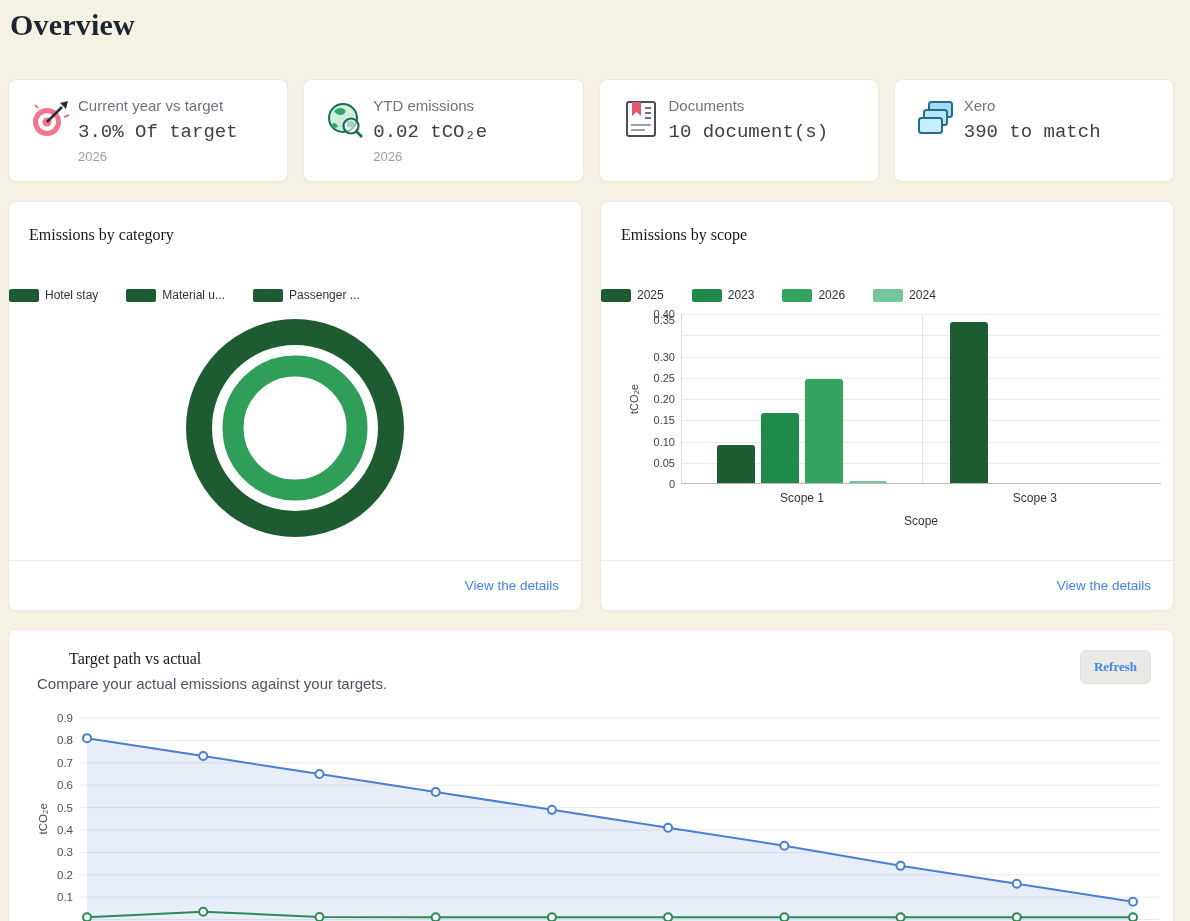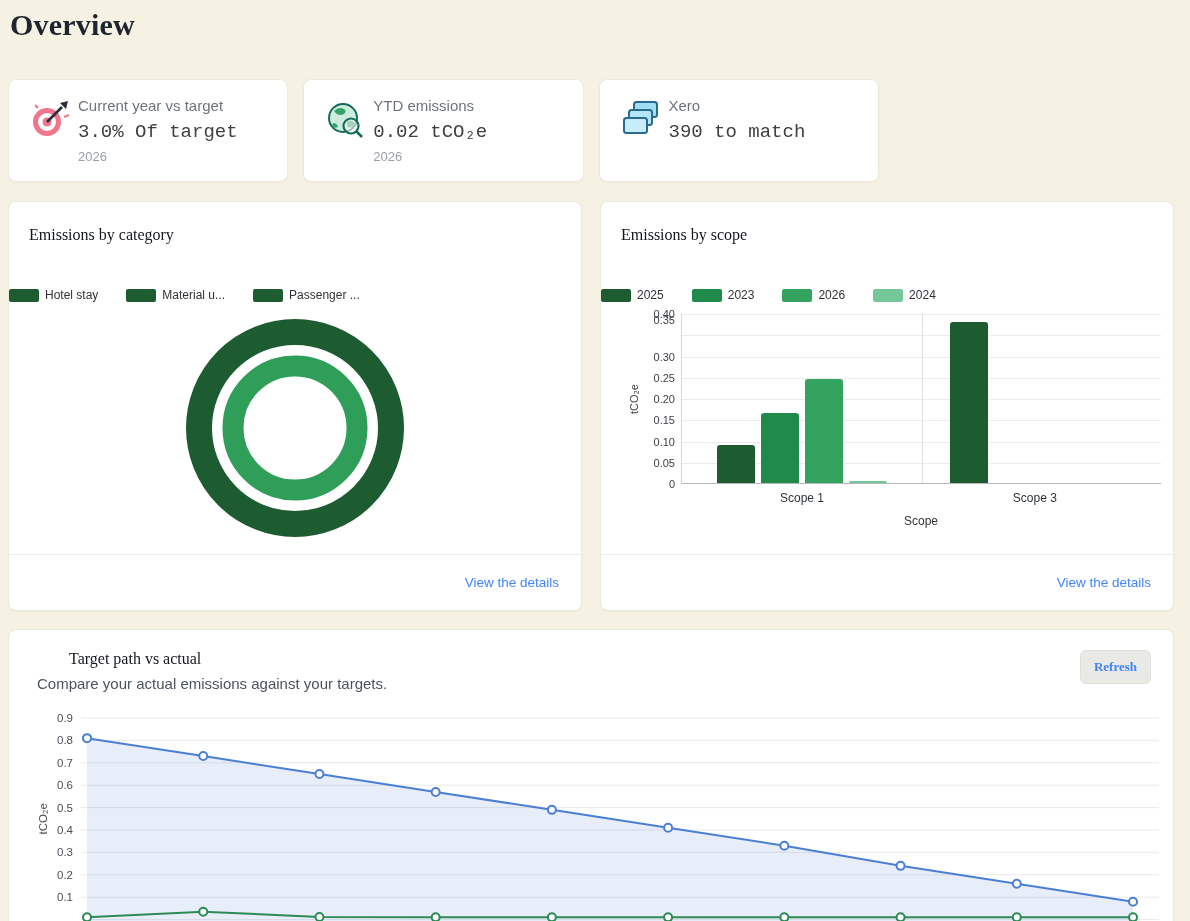--- a/index.html
+++ b/index.html
@@ -19,21 +19,21 @@
   .kpi-sub { color:#9aa0aa; font-size:13px; margin-top:6px; }
   
   .charts-row { display:grid; grid-template-columns:1fr 1fr; gap:18px; margin-top:19px; }
   .chart-card { height:410px; display:flex; flex-direction:column; }
   .card-title { font-family:"Liberation Serif",serif; font-size:16px; color:#14181d;
                 padding:24px 0 0 20px; }
   .legend { display:flex; justify-content:flex-start; align-items:center; gap:28px; margin-top:44px; }
   .legend-item { display:flex; align-items:center; gap:6px; font-size:12px; color:#2f3338; cursor:pointer; }
   .legend-swatch { width:30px; height:13px; border-radius:2px; display:inline-block; }
   .donut-wrap { display:flex; justify-content:center; margin-top:6px; }
-  .card-footer { margin-top:auto; border-top:1px solid #ededed; height:56px; display:flex;
+  .card-footer { margin-top:auto; border-top:1px solid #ededed; height:50px; display:flex;
                  align-items:center; justify-content:flex-end; padding-right:22px; }
   .details-link { color:#4285f4; font-size:13.5px; text-decoration:none; cursor:pointer; }
   
   .bar-wrap { position:relative; margin:12px 0 0 80px; width:480px; height:170px; }
   .bar-plot { position:absolute; inset:0; border-left:1px solid #d8d8d8; border-bottom:1px solid #b9b9b9; }
   .gridline { position:absolute; left:0; right:0; height:1px; background:#ececec; }
   .vline { position:absolute; top:0; bottom:0; left:50%; width:1px; background:#e2e2e2; }
   .ytick { position:absolute; right:100%; padding-right:7px; transform:translateY(-50%);
            font-size:11px; color:#3c4046; white-space:nowrap; }
   .bar { position:absolute; bottom:0; width:38px; border-radius:3px 3px 0 0; }
@@ -91,20 +91,38 @@
           <line x1="34.5" y1="34.5" x2="40" y2="40" stroke="#176b5c" stroke-width="2.6"></line>
         </svg>
       </div>
       <div class="kpi-text">
         <div class="kpi-label">YTD emissions</div>
         <div class="kpi-value">0.02 tCO₂e</div>
         <div class="kpi-sub">2026</div>
       </div>
     </div>
 
+    <div class="card kpi-card">
+      <div class="kpi-icon">
+        <svg width="46" height="46" viewBox="0 0 46 46">
+          <rect x="9" y="5" width="28" height="34" rx="2" fill="#ffffff" stroke="#4a4f57" stroke-width="2"></rect>
+          <path d="M14 5 h9 v14 l-4.5 -4 l-4.5 4 Z" fill="#e4566b"></path>
+          <line x1="27" y1="11" x2="33" y2="11" stroke="#6b7280" stroke-width="2"></line>
+          <line x1="27" y1="16" x2="33" y2="16" stroke="#6b7280" stroke-width="2"></line>
+          <line x1="27" y1="21" x2="33" y2="21" stroke="#6b7280" stroke-width="2"></line>
+          <line x1="13" y1="28" x2="33" y2="28" stroke="#9aa0aa" stroke-width="2"></line>
+          <line x1="13" y1="33" x2="27" y2="33" stroke="#9aa0aa" stroke-width="2"></line>
+        </svg>
+      </div>
+      <div class="kpi-text">
+        <div class="kpi-label">Documents</div>
+        <div class="kpi-value">10 document(s)</div>
+        <div class="kpi-sub"></div>
+      </div>
+    </div>
 
     <div class="card kpi-card">
       <div class="kpi-icon">
         <svg width="46" height="46" viewBox="0 0 46 46">
           <rect x="16" y="5" width="23" height="15" rx="2.5" fill="#9fdef5" stroke="#276b8f" stroke-width="2"></rect>
           <rect x="11" y="13" width="23" height="15" rx="2.5" fill="#b4e6f8" stroke="#276b8f" stroke-width="2"></rect>
           <rect x="6" y="21" width="23" height="15" rx="2.5" fill="#c7edfa" stroke="#276b8f" stroke-width="2"></rect>
         </svg>
       </div>
       <div class="kpi-text">

